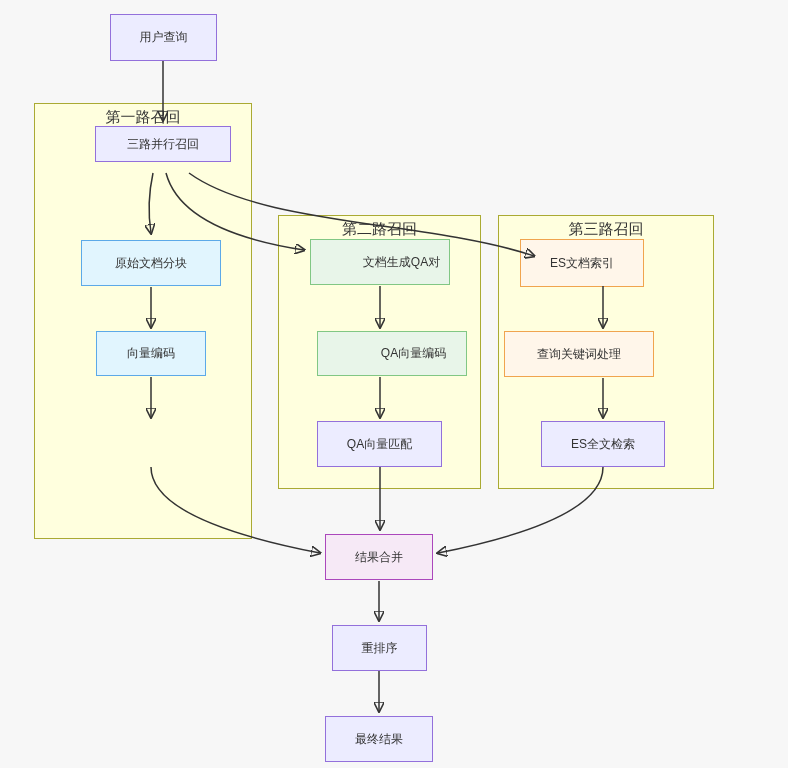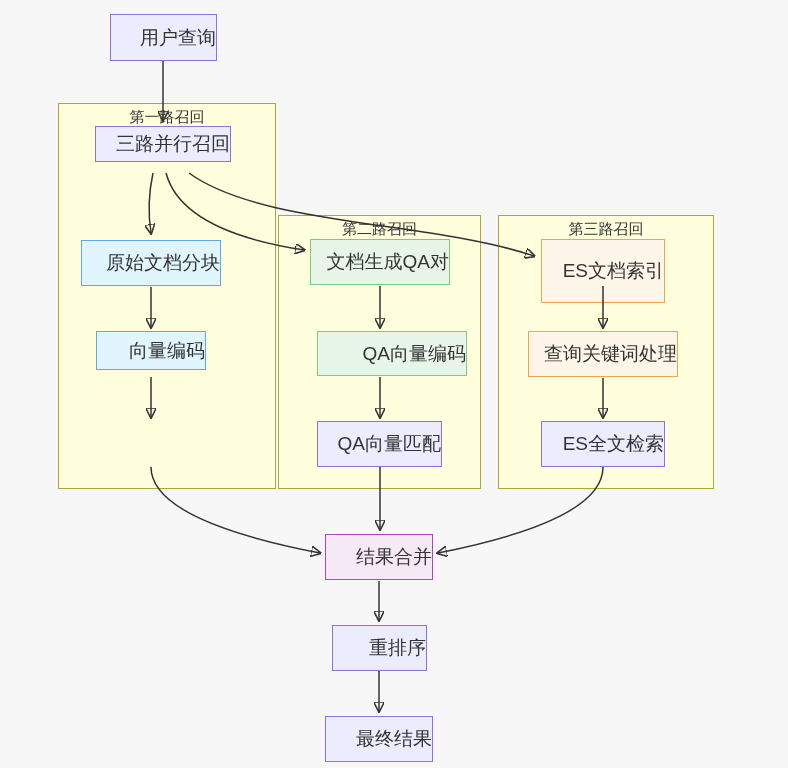--- a/index.html
+++ b/index.html
@@ -28,22 +28,22 @@
     width:100%;
     text-align:center;
     font-size:15px;
     color:#333333;
     z-index:2;
   }
   .node{
     position:absolute;
     display:flex;
     align-items:center;
-    justify-content:flex-end;
-    font-size:19px;
+    justify-content:center;
+    font-size:12px;
     color:#333333;
     border:1.2px solid;
     box-sizing:border-box;
     z-index:3;
     text-align:center;
     white-space:nowrap;
   }
   .lavender{background:#ECECFF;border-color:#9370DB;}
   .blue{background:#E1F5FE;border-color:#5CA9E8;font-family:Liberation Serif, serif;}
   .green{background:#E8F5E9;border-color:#81C784;padding-left:43px;}
@@ -59,21 +59,21 @@
     fill:none;
     stroke:#333333;
     stroke-width:1.5;
   }
 </style>
 </head>
 <body>
 
 <div class="canvas">
 
-  <div class="subgraph" style="left:58px;top:103px;width:218px;height:386px">
+  <div class="subgraph" style="left:34px;top:103px;width:218px;height:436px">
     <div class="subgraph-label">第一路召回</div>
   </div>
   <div class="subgraph" style="left:278px;top:215px;width:203px;height:274px">
     <div class="subgraph-label">第二路召回</div>
   </div>
   <div class="subgraph" style="left:498px;top:215px;width:216px;height:274px">
     <div class="subgraph-label">第三路召回</div>
   </div>
 
   <div class="node lavender" style="left:110px;top:14px;width:107px;height:47px">
@@ -81,42 +81,42 @@
   </div>
 
   <div class="node lavender" style="left:95px;top:126px;width:136px;height:36px">
     <span>三路并行召回</span>
   </div>
 
   <div class="node blue" style="left:81px;top:240px;width:140px;height:46px">
     <span>原始文档分块</span>
   </div>
 
-  <div class="node blue" style="left:96px;top:331px;width:110px;height:39px">
+  <div class="node blue" style="left:96px;top:331px;width:110px;height:45px">
     <span>向量编码</span>
   </div>
 
 
   <div class="node green" style="left:310px;top:239px;width:140px;height:46px">
     <span>文档生成QA对</span>
   </div>
 
   <div class="node green" style="left:317px;top:331px;width:150px;height:45px">
     <span>QA向量编码</span>
   </div>
 
   <div class="node lavender" style="left:317px;top:421px;width:125px;height:46px">
     <span>QA向量匹配</span>
   </div>
 
-  <div class="node orange" style="left:541px;top:239px;width:124px;height:64px">
+  <div class="node orange" style="left:520px;top:239px;width:124px;height:48px">
     <span>ES文档索引</span>
   </div>
 
-  <div class="node orange" style="left:528px;top:331px;width:150px;height:46px">
+  <div class="node orange" style="left:504px;top:331px;width:150px;height:46px">
     <span>查询关键词处理</span>
   </div>
 
   <div class="node pink" style="left:325px;top:534px;width:108px;height:46px">
     <span>结果合并</span>
   </div>
 
   <div class="node lavender" style="left:541px;top:421px;width:124px;height:46px">
     <span>ES全文检索</span>
   </div>

